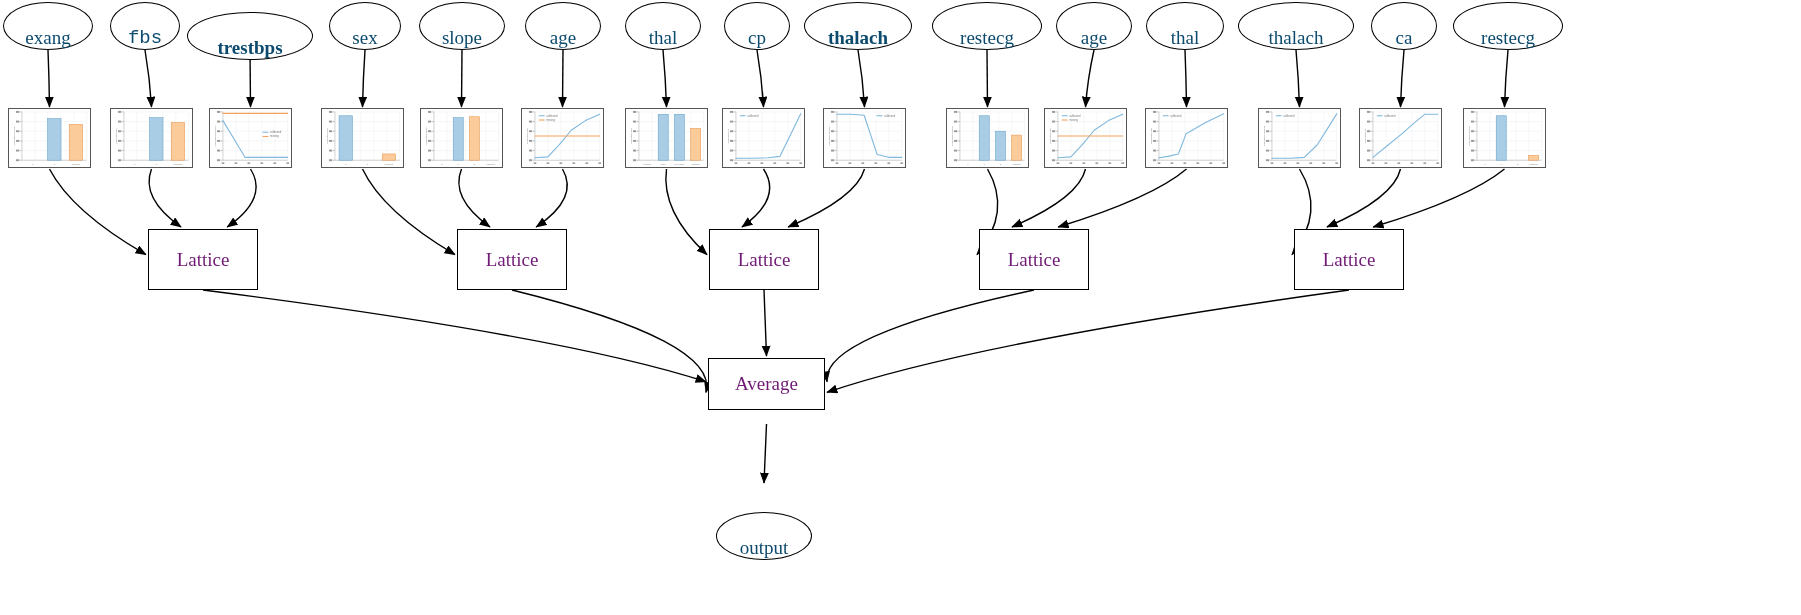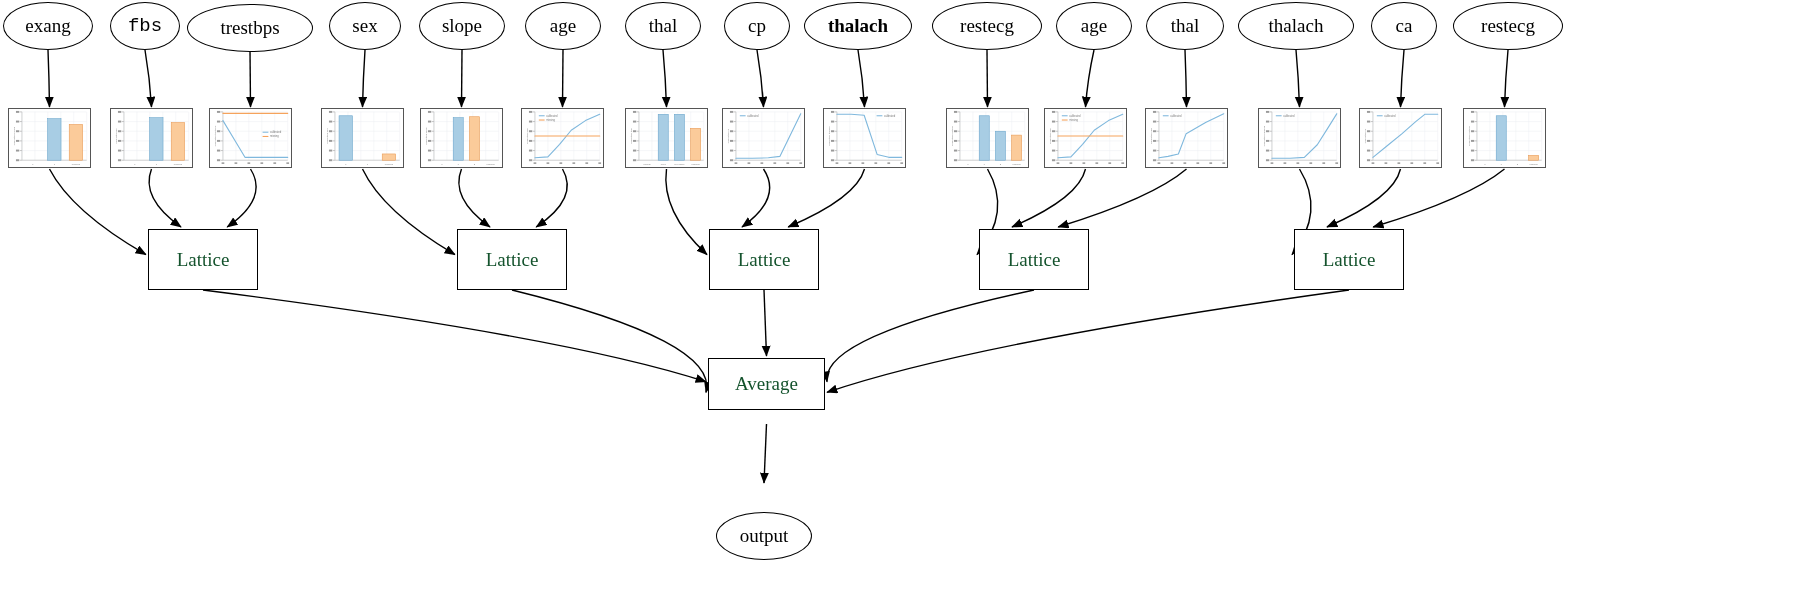--- a/index.html
+++ b/index.html
@@ -1,24 +1,24 @@
 <!DOCTYPE html>
 <html><head>
 <meta charset="utf-8">
 <style>
   html,body{margin:0;padding:0;background:#ffffff;}
   #stage{position:relative;width:1801px;height:615px;background:#fff;
          font-family:"Liberation Serif",serif;overflow:hidden;}
   svg.layer{position:absolute;left:0;top:0;width:1801px;height:615px;pointer-events:none;}
   .node-ellipse{position:absolute;border:1.4px solid #000;border-radius:50%;
-     background:#fff;display:flex;align-items:center;justify-content:center;
-     font-family:"Liberation Serif",serif;font-size:19px;color:#000000;box-sizing:border-box;}
+     background:#fff;display:flex;align-items:flex-end;justify-content:center;
+     font-family:"Liberation Serif",serif;font-size:19px;color:#0c4a6e;box-sizing:border-box;}
   .node-box{position:absolute;border:1.3px solid #000;background:#fff;
      display:flex;align-items:center;justify-content:center;
-     font-family:"Liberation Serif",serif;font-size:19px;color:#14532d;box-sizing:border-box;}
+     font-family:"Liberation Serif",serif;font-size:19px;color:#701a75;box-sizing:border-box;}
   .mini{position:absolute;border:1.1px solid #555;background:#fff;box-sizing:border-box;}
   .mini svg{display:block;width:100%;height:100%;}
 </style>
 </head>
 <body>
 
 <div id="stage">
   <svg class="layer" id="edge-layer">
     <defs>
       <marker id="arrow" markerWidth="9" markerHeight="9" refX="7.4" refY="3.2" orient="auto" markerUnits="strokeWidth">
@@ -64,21 +64,21 @@
         <path d="M766.5,424 Q765.25,453.5 764,483" marker-end="url(#arrow)"></path>
       </g>
   </svg>
   <div id="nodes-host">
       <div class="node-ellipse" style="left: 3px; top: 2px; width: 90px; height: 48px;">
         <span>exang</span>
       </div>
       <div class="node-ellipse" style="left: 110px; top: 2px; width: 70px; height: 48px; font-family: Liberation Mono, monospace;">
         <span>fbs</span>
       </div>
-      <div class="node-ellipse" style="left: 187px; top: 4px; width: 126px; height: 48px;">
+      <div class="node-ellipse" style="left: 187px; top: 12px; width: 126px; height: 48px; font-weight: bold;">
         <span>trestbps</span>
       </div>
       <div class="node-ellipse" style="left: 329px; top: 2px; width: 72px; height: 48px;">
         <span>sex</span>
       </div>
       <div class="node-ellipse" style="left: 419px; top: 2px; width: 86px; height: 48px;">
         <span>slope</span>
       </div>
       <div class="node-ellipse" style="left: 525px; top: 2px; width: 76px; height: 48px;">
         <span>age</span>

